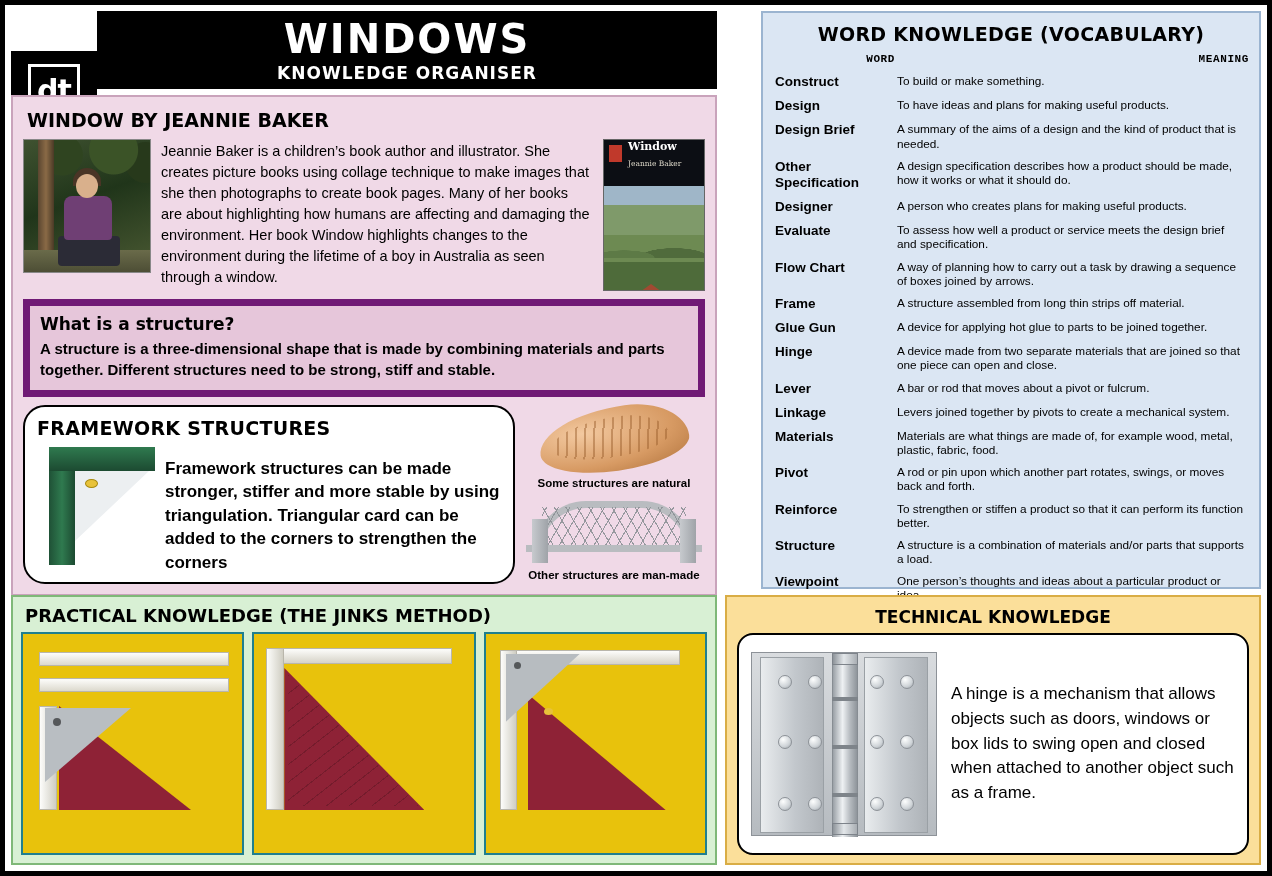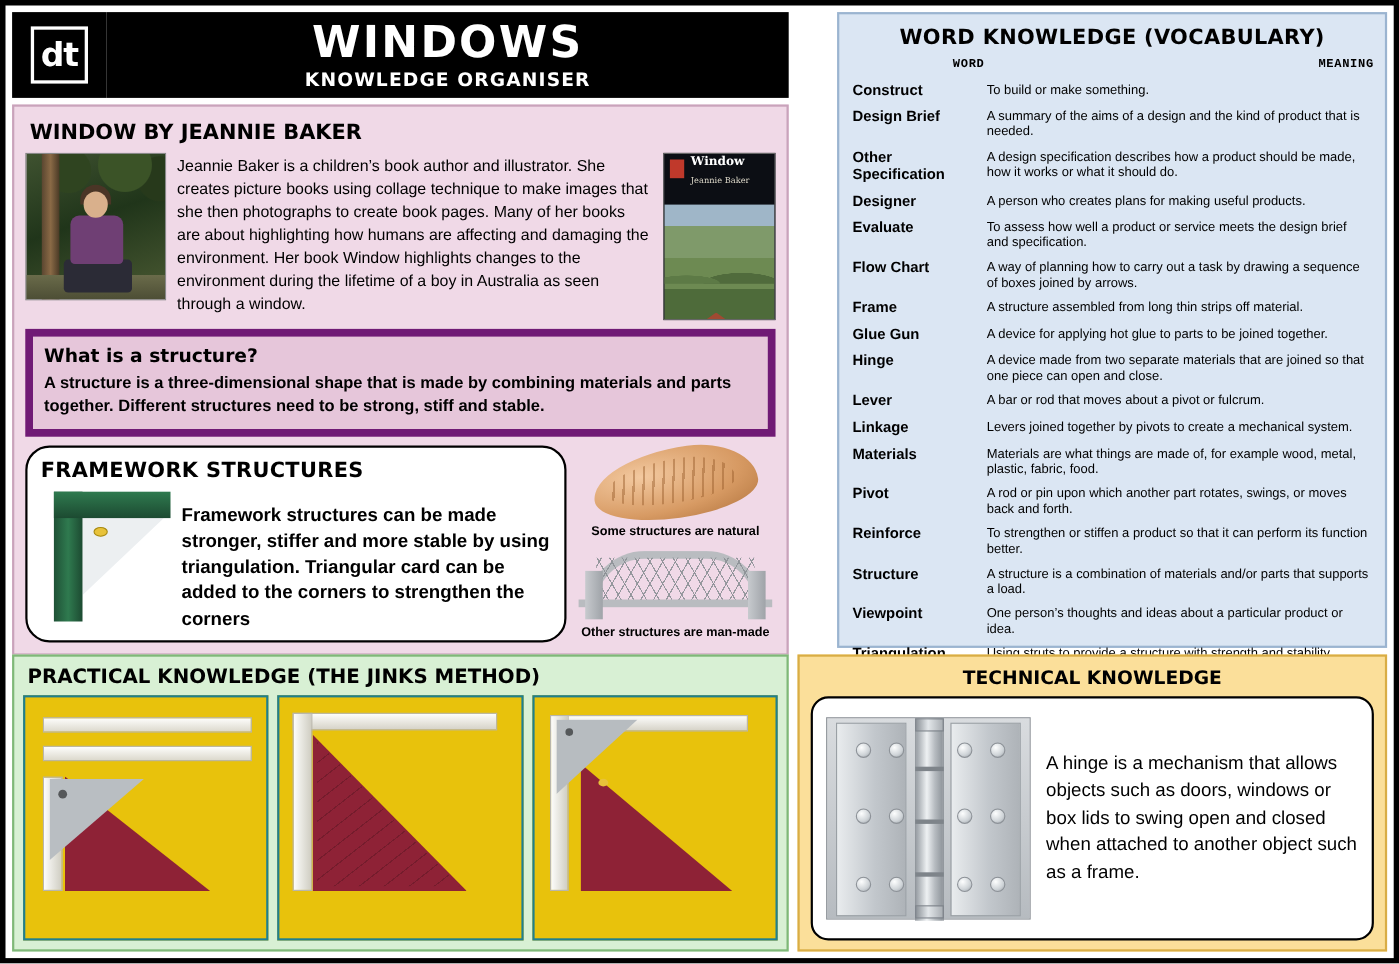--- a/index.html
+++ b/index.html
@@ -33,20 +33,21 @@
   .title-bar {
     display: flex; align-items: stretch;
     height: 78px;
     gap: 0;
   }
   .logo-box {
     width: 86px; height: 78px;
     background: #000;
     display: flex; align-items: center; justify-content: center;
     flex: 0 0 86px;
+    margin-top: 40px;
   }
   .logo-inner {
     width: 52px; height: 52px;
     border: 3px solid #fff;
     color: #fff;
     font-family: "DejaVu Sans", sans-serif;
     font-weight: bold;
     font-size: 30px;
     display: flex; align-items: center; justify-content: center;
     letter-spacing: -1px;
@@ -543,20 +544,24 @@
             <th class="w">WORD</th>
             <th>MEANING</th>
           </tr>
         </thead>
         <tbody>
           <tr>
               <td class="word">Construct</td>
               <td class="mean">To build or make something.</td>
             </tr>
           <tr>
+              <td class="word">Design</td>
+              <td class="mean">To have ideas and plans for making useful products.</td>
+            </tr>
+          <tr>
               <td class="word">Design Brief</td>
               <td class="mean">A summary of the aims of a design and the kind of product that is needed.</td>
             </tr>
           <tr>
               <td class="word">Other Specification</td>
               <td class="mean">A design specification describes how a product should be made, how it works or what it should do.</td>
             </tr>
           <tr>
               <td class="word">Designer</td>
               <td class="mean">A person who creates plans for making useful products.</td>

